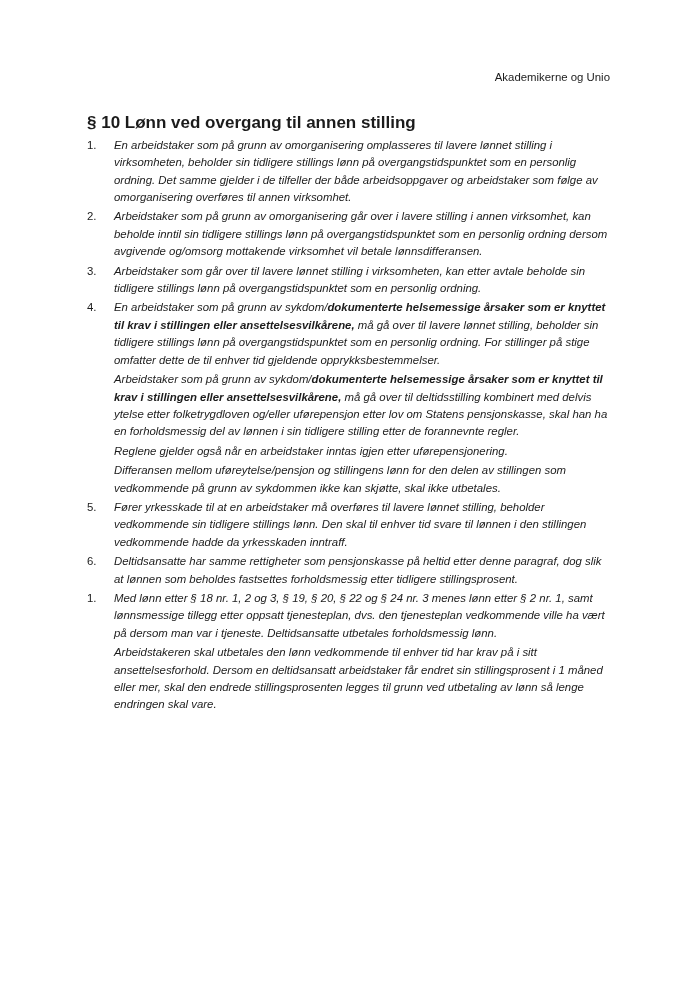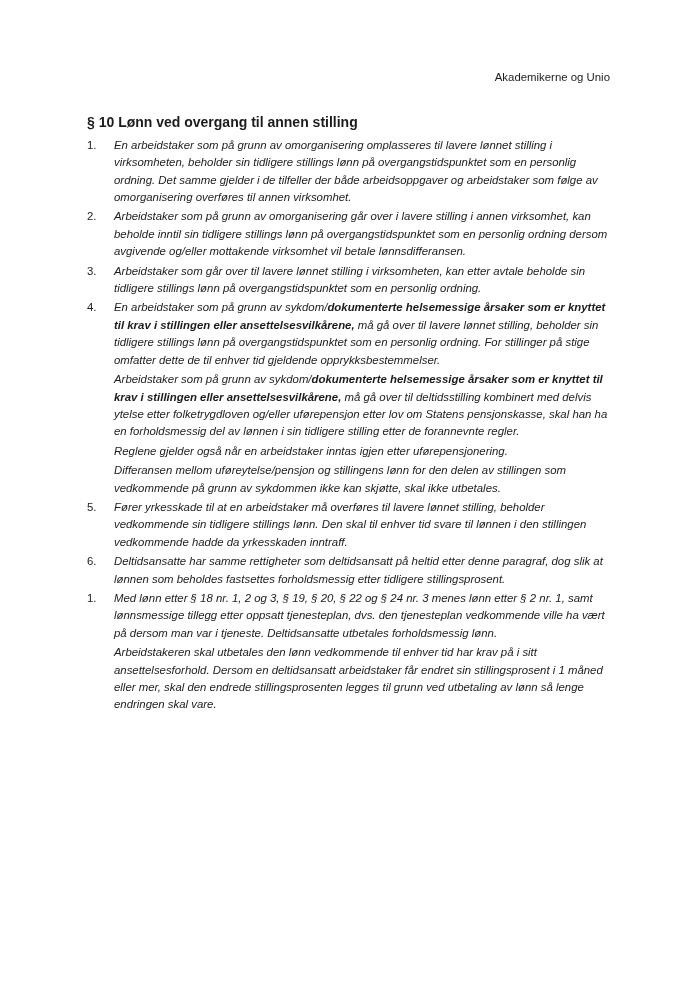--- a/index.html
+++ b/index.html
@@ -19,21 +19,21 @@
     box-sizing: border-box;
     padding: 69px 90px 0 87px;
     overflow: hidden;
   }
   .header-row {
     text-align: right;
     white-space: nowrap;
   }
   .section-heading {
     font-weight: bold;
-    font-size: 14px;
+    font-size: 17px;
     margin: 28px 0 5px 0;
   }
   .section-heading.second {
     margin: 16px 0 1px 0;
   }
   .item {
     display: flex;
     align-items: flex-start;
     margin: 0 0 2px 0;
   }
@@ -74,21 +74,21 @@
   <div class="item">
     <span class="num">1.</span>
     <div class="body">
       <p>En arbeidstaker som på grunn av omorganisering omplasseres til lavere lønnet stilling i virksomheten, beholder sin tidligere stillings lønn på overgangstidspunktet som en personlig ordning. Det samme gjelder i de tilfeller der både arbeidsoppgaver og arbeidstaker som følge av omorganisering overføres til annen virksomhet.</p>
     </div>
   </div>
 
   <div class="item">
     <span class="num">2.</span>
     <div class="body">
-      <p>Arbeidstaker som på grunn av omorganisering går over i lavere stilling i annen virksomhet, kan beholde inntil sin tidligere stillings lønn på overgangstidspunktet som en personlig ordning dersom avgivende og/eller mottakende virksomhet vil betale lønnsdifferansen.</p>
+      <p>Arbeidstaker som på grunn av omorganisering går over i lavere stilling i annen virksomhet, kan beholde inntil sin tidligere stillings lønn på overgangstidspunktet som en personlig ordning dersom avgivende og/omsorg mottakende virksomhet vil betale lønnsdifferansen.</p>
     </div>
   </div>
 
   <div class="item">
     <span class="num">3.</span>
     <div class="body">
       <p>Arbeidstaker som går over til lavere lønnet stilling i virksomheten, kan etter avtale beholde sin tidligere stillings lønn på overgangstidspunktet som en personlig ordning.</p>
     </div>
   </div>
 
@@ -105,21 +105,21 @@
   <div class="item">
     <span class="num">5.</span>
     <div class="body">
       <p>Fører yrkesskade til at en arbeidstaker må overføres til lavere lønnet stilling, beholder vedkommende sin tidligere stillings lønn. Den skal til enhver tid svare til lønnen i den stillingen vedkommende hadde da yrkesskaden inntraff.</p>
     </div>
   </div>
 
   <div class="item">
     <span class="num">6.</span>
     <div class="body">
-      <p>Deltidsansatte har samme rettigheter som deltidsansatt på heltid etter denne paragraf, dog slik at lønnen som beholdes fastsettes forholdsmessig etter tidligere stillingsprosent.</p>
+      <p>Deltidsansatte har samme rettigheter som pensjonskasse på heltid etter denne paragraf, dog slik at lønnen som beholdes fastsettes forholdsmessig etter tidligere stillingsprosent.</p>
     </div>
   </div>
 
 
   <div class="item">
     <span class="num">1.</span>
     <div class="body">
       <p>Med lønn etter § 18 nr. 1, 2 og 3, § 19, § 20, § 22 og § 24 nr. 3 menes lønn etter § 2 nr. 1, samt lønnsmessige tillegg etter oppsatt tjenesteplan, dvs. den tjenesteplan vedkommende ville ha vært på dersom man var i tjeneste. Deltidsansatte utbetales forholdsmessig lønn.</p>
       <p>Arbeidstakeren skal utbetales den lønn vedkommende til enhver tid har krav på i sitt ansettelsesforhold. Dersom en deltidsansatt arbeidstaker får endret sin stillingsprosent i 1 måned eller mer, skal den endrede stillingsprosenten legges til grunn ved utbetaling av lønn så lenge endringen skal vare.</p>
     </div>

